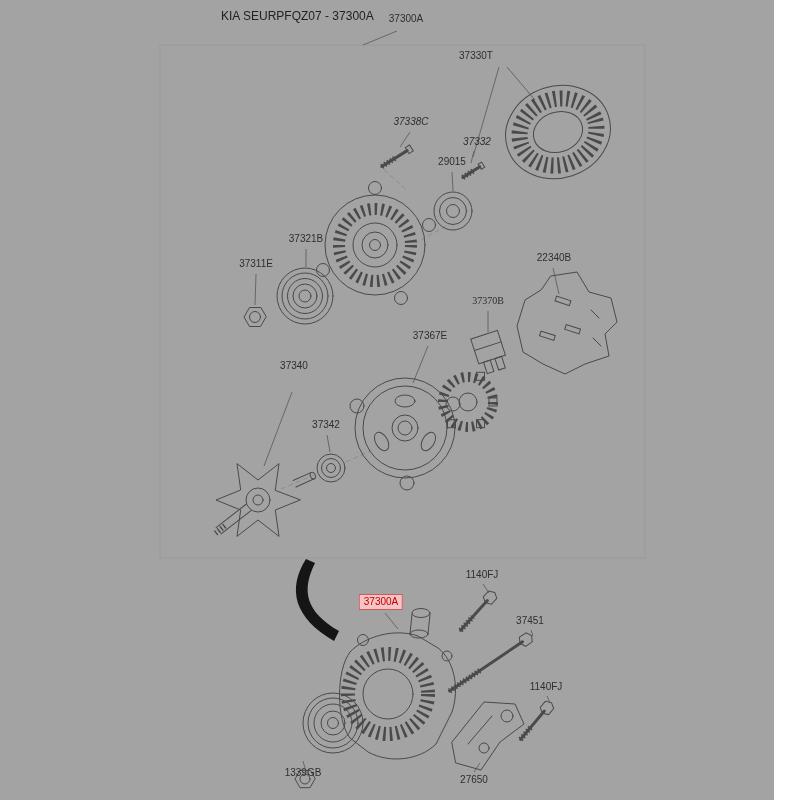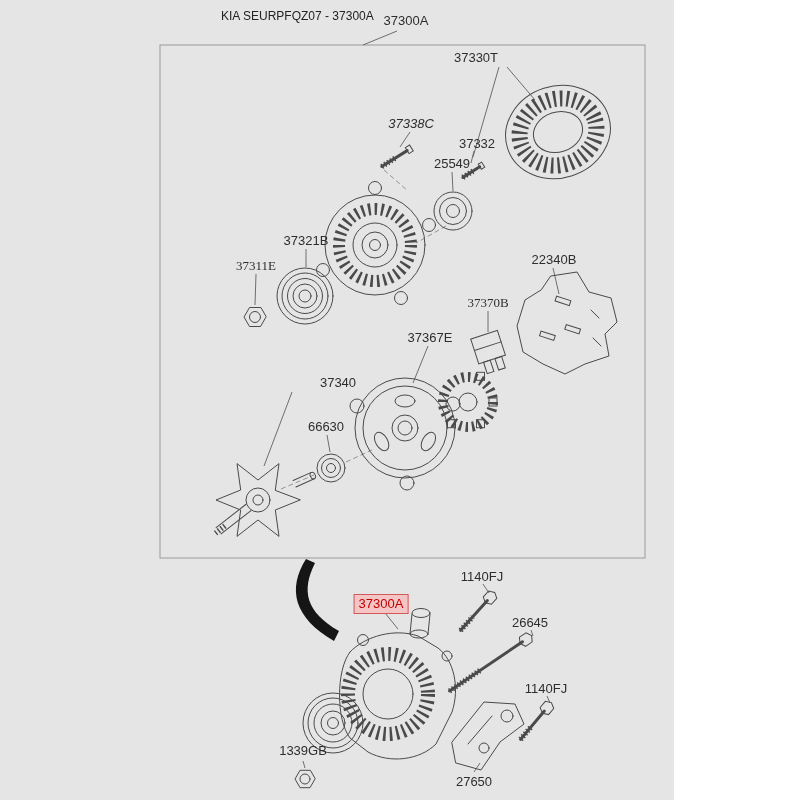--- a/index.html
+++ b/index.html
@@ -1,20 +1,20 @@
 <!DOCTYPE html>
 <html><head>
 <meta charset="utf-8">
 <style>
   * { margin:0; padding:0; box-sizing:border-box; }
   html,body { width:800px; height:800px; background:#ffffff; font-family:"Liberation Sans", sans-serif; }
-  .stage { position:relative; width:674px; height:800px; background:#e5e5e5; overflow:hidden; }
+  .stage { position:relative; width:774px; height:800px; background:#a3a3a3; overflow:hidden; }
   .stage svg { position:absolute; left:0; top:0; }
 
-  .lbl { position:absolute; transform:translateX(-50%); font-size:13px; color:#2e2e2e;
+  .lbl { position:absolute; transform:translateX(-50%); font-size:10px; color:#2e2e2e;
          white-space:nowrap; line-height:1.2; }
   .lbl.hdr { transform:none; font-size:12px; color:#222; }
   .lbl.red { color:#c00000; background:#f5c5c5; border:1px solid #d05a5a; padding:1px 4px; }
 
   
   .ln   { stroke:#4a4a4a; fill:none; stroke-width:1; stroke-linecap:round; }
   .thr2 { stroke:#4a4a4a; fill:none; stroke-width:5.5; stroke-dasharray:1.4 2.1; }
   .rd   { stroke:#4a4a4a; fill:none; stroke-dasharray:2.5 4; }
   .w3   { stroke-width:3; }
   .w10  { stroke-width:10; }
@@ -223,30 +223,30 @@
       <polygon points="10,0 5,8.7 -5,8.7 -10,0 -5,-8.7 5,-8.7" class="ln"></polygon>
       <circle r="5" class="ln"></circle>
     </g>
   </svg>
 
   <div class="lbl hdr" style="left:221px; top:9px;">KIA SEURPFQZ07 - 37300A</div>
   <div class="lbl" style="left:406px; top:13px;">37300A</div>
 
   <div class="lbl" style="left:476px; top:50px;">37330T</div>
   <div class="lbl" style="left:411px; top:116px;font-style:italic;">37338C</div>
-  <div class="lbl" style="left:477px; top:136px;">37332</div>
-  <div class="lbl" style="left:452px; top:156px;">25549</div>
+  <div class="lbl" style="left:477px; top:136px;font-style:italic;">37332</div>
+  <div class="lbl" style="left:452px; top:156px;">29015</div>
   <div class="lbl" style="left:306px; top:233px;">37321B</div>
-  <div class="lbl" style="left:256px; top:258px;font-family:Liberation Serif, serif;">37311E</div>
+  <div class="lbl" style="left:256px; top:258px;">37311E</div>
   <div class="lbl" style="left:554px; top:252px;">22340B</div>
   <div class="lbl" style="left:488px; top:295px;font-family:Liberation Serif, serif;">37370B</div>
   <div class="lbl" style="left:430px; top:330px;text-align:center;">37367E</div>
-  <div class="lbl" style="left:294px; top:375px;margin-left:44px;">37340</div>
-  <div class="lbl" style="left:326px; top:419px;">66630</div>
+  <div class="lbl" style="left:294px; top:360px;">37340</div>
+  <div class="lbl" style="left:326px; top:419px;">37342</div>
 
   <div class="lbl red" style="left:381px; top:594px;">37300A</div>
   <div class="lbl" style="left:482px; top:569px;">1140FJ</div>
-  <div class="lbl" style="left:530px; top:615px;">26645</div>
+  <div class="lbl" style="left:530px; top:615px;">37451</div>
   <div class="lbl" style="left:546px; top:681px;">1140FJ</div>
-  <div class="lbl" style="left:303px; top:743px;">1339GB</div>
+  <div class="lbl" style="left:303px; top:767px;">1339GB</div>
   <div class="lbl" style="left:474px; top:774px;">27650</div>
 
 </div>
 
 </body></html>

